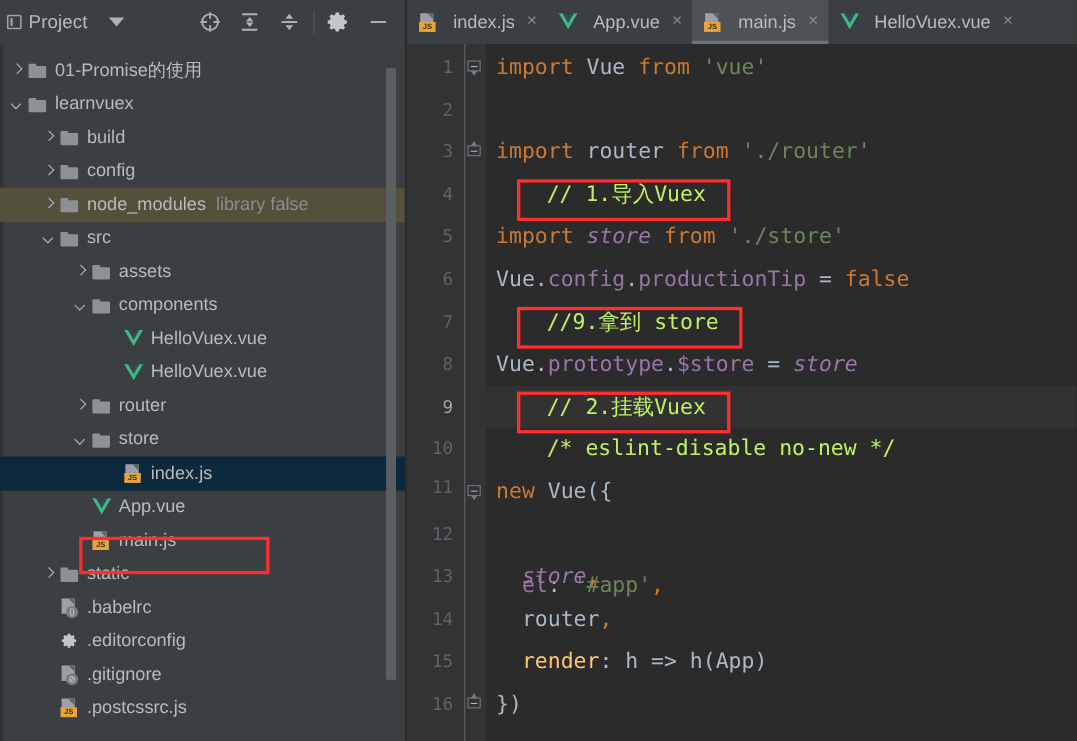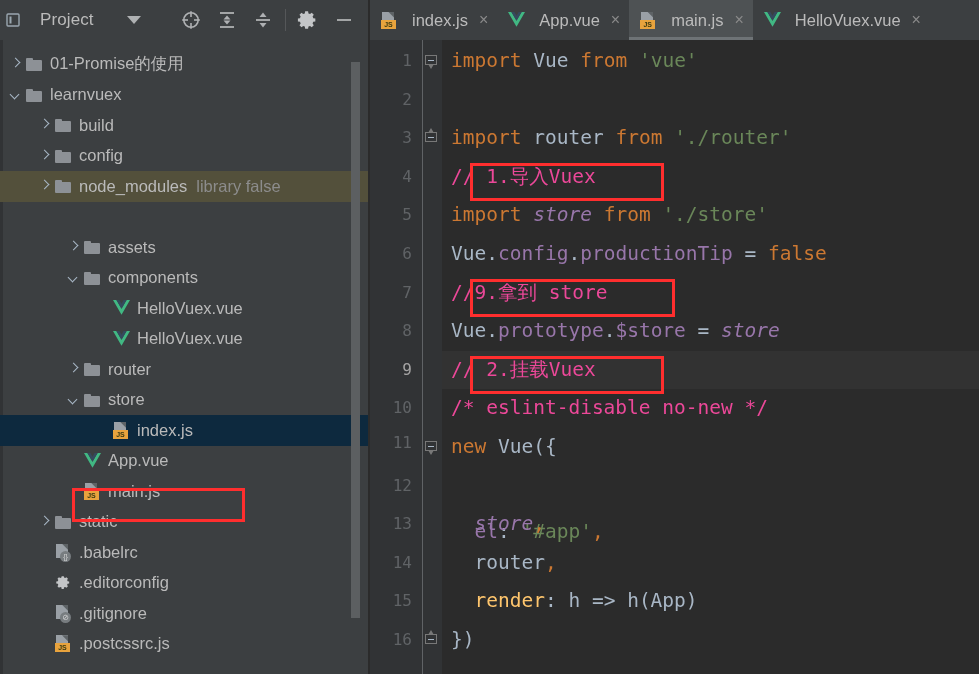--- a/index.html
+++ b/index.html
@@ -30,21 +30,21 @@
     height: 40px;
     display: flex;
     align-items: center;
     background: #3C3F41;
     padding-left: 4px;
     box-sizing: border-box;
   }
   .panel-title-group {
     display: flex;
     align-items: center;
-    gap: 20px;
+    gap: 6px;
     padding-left: 2px;
   }
   .panel-icon-small {
     width: 14px; height: 14px;
     display: inline-block;
     position: relative;
   }
   .panel-title {
     color: #BBBBBB;
     font-size: 17px;
@@ -301,21 +301,21 @@
   }
   .curline-bg {
     position: absolute;
     left: 0; right: 0;
     height: 38.6px;
     background: #323232;
   }
   .kw      { color: #CC7832; }
   .idf     { color: #A9B7C6; }
   .str     { color: #6A8759; }
-  .cmt     { color: #ec4899; }
+  .cmt     { color: #bef264; margin-left: 46px; }
   .prop    { color: #9876AA; }
   .propi   { color: #9876AA; font-style: italic; }
   .fld     { color: #FFC66D; }
   .punct   { color: #A9B7C6; }
 
   .fold {
     position: absolute;
     width: 13px; height: 13px;
     left: 3px;
   }
@@ -454,20 +454,28 @@
         </div>
         <div class="tree-row hl-olive" style="position: absolute; left: 0px; right: 0px; top: 131px;">
           <span style="display: inline-block; flex: 0 0 auto; width: 37px;"></span>
           <span class="arrow right"></span>
           <span style="display: inline-flex; align-items: center;">
             <span class="folder-ico"></span>
           </span>
           <span class="node-label">node_modules</span>
           <span class="node-sub">library false</span>
         </div>
+        <div class="tree-row" style="position: absolute; left: 0px; right: 0px; top: 161.5px;">
+          <span style="display: inline-block; flex: 0 0 auto; width: 37px;"></span>
+          <span class="arrow down"></span>
+          <span style="display: inline-flex; align-items: center;">
+            <span class="folder-ico"></span>
+          </span>
+          <span class="node-label">src</span>
+        </div>
         <div class="tree-row" style="position: absolute; left: 0px; right: 0px; top: 222.5px;">
           <span style="display: inline-block; flex: 0 0 auto; width: 66px;"></span>
           <span class="arrow down"></span>
           <span style="display: inline-flex; align-items: center;">
             <span class="folder-ico"></span>
           </span>
           <span class="node-label">components</span>
         </div>
         <div class="tree-row" style="position: absolute; left: 0px; right: 0px; top: 192px;">
           <span style="display: inline-block; flex: 0 0 auto; width: 66px;"></span>

